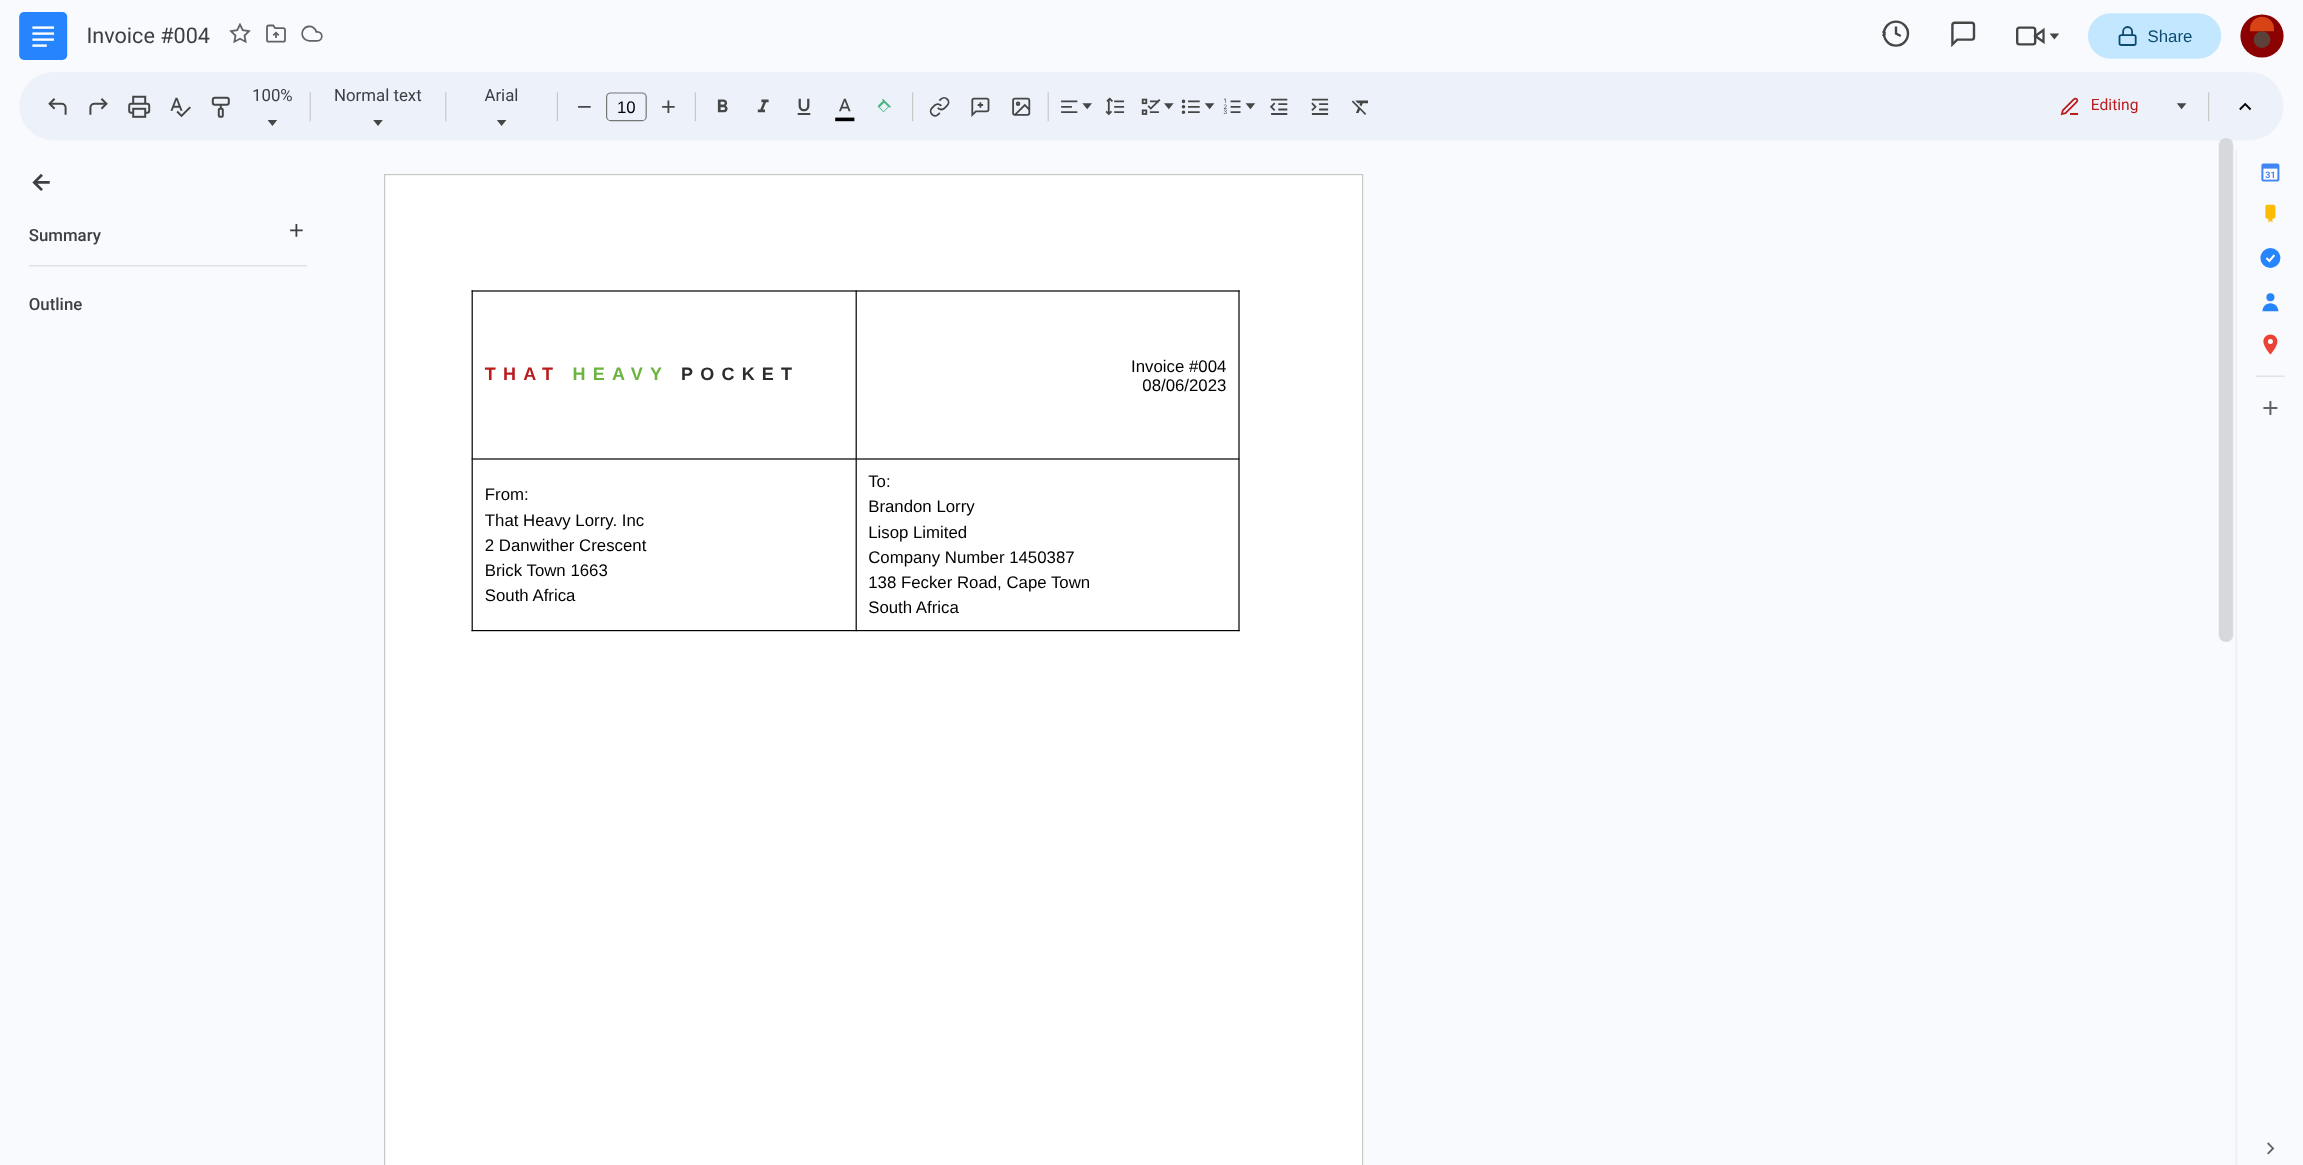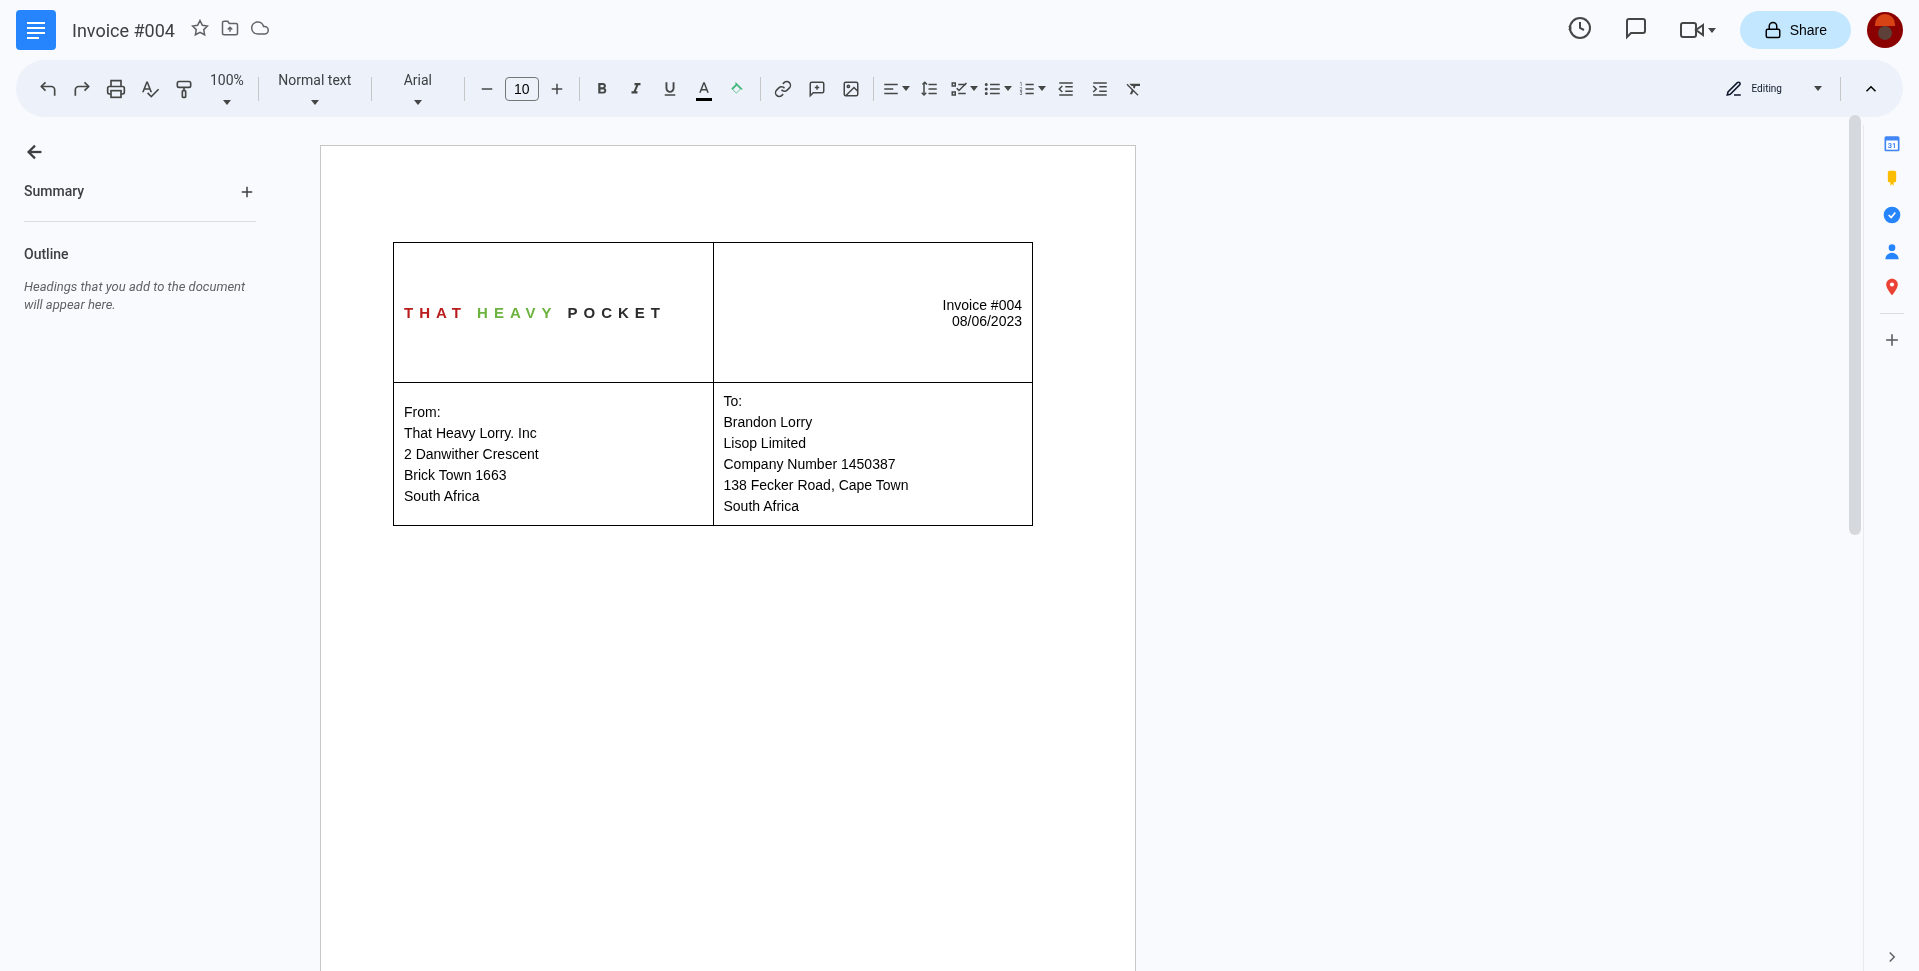--- a/index.html
+++ b/index.html
@@ -78,21 +78,21 @@
       gap: 16px;
     }
     .header-icon {
       color: #444746;
       cursor: pointer;
       padding: 8px;
       border-radius: 50%;
     }
     .share-btn {
       background: #c2e7ff;
-      color: #000000;
+      color: #0c4a6e;
       border: none;
       padding: 10px 24px;
       border-radius: 36px;
       font-size: 14px;
       font-weight: 500;
       display: flex;
       align-items: center;
       gap: 8px;
       cursor: pointer;
     }
@@ -164,22 +164,22 @@
       height: 24px;
       text-align: center;
       border: 1px solid #747775;
       border-radius: 4px;
       font-size: 14px;
       background: transparent;
     }
     .editing-btn {
       margin-left: auto;
       padding: 6px 12px;
-      font-size: 10px;
-      color: #0f172a;
+      font-size: 13px;
+      color: #b91c1c;
       cursor: pointer;
       display: flex;
       align-items: center;
       gap: 8px;
       border-radius: 4px;
       justify-content: center;
     }
     .collapse-btn {
       width: 32px;
       height: 32px;
@@ -199,21 +199,21 @@
       padding: 16px 24px;
     }
     .outline-close {
       cursor: pointer;
       color: #3c4043;
       margin-bottom: 16px;
     }
     .outline-summary-row {
       display: flex;
       justify-content: space-between;
-      align-items: flex-start;
+      align-items: flex-end;
       padding-bottom: 16px;
       border-bottom: 1px solid #dadce0;
       margin-bottom: 24px;
     }
     .outline-summary {
       font-size: 14px;
       color: #3c4043;
       font-weight: 500;
     }
     .outline-title {
@@ -627,21 +627,20 @@
     <div class="outline-summary-row">
       <span class="outline-summary">Summary</span>
       <span style="cursor:pointer;color:#3c4043">
         <svg width="18" height="18" viewBox="0 0 24 24" fill="none" stroke="currentColor" stroke-width="2">
             <line x1="12" y1="5" x2="12" y2="19"></line>
             <line x1="5" y1="12" x2="19" y2="12"></line>
           </svg>
       </span>
     </div>
     <div class="outline-title">Outline</div>
-    <div class="outline-empty">Headings that you add to the document will appear here.</div>
   </div>
 
   <div class="document-area">
     <div class="page">
       <table class="invoice-table">
         <tbody>
             <tr>
           <td class="logo-cell">
             <span class="company-logo">
               <span class="logo-that">THAT</span>

